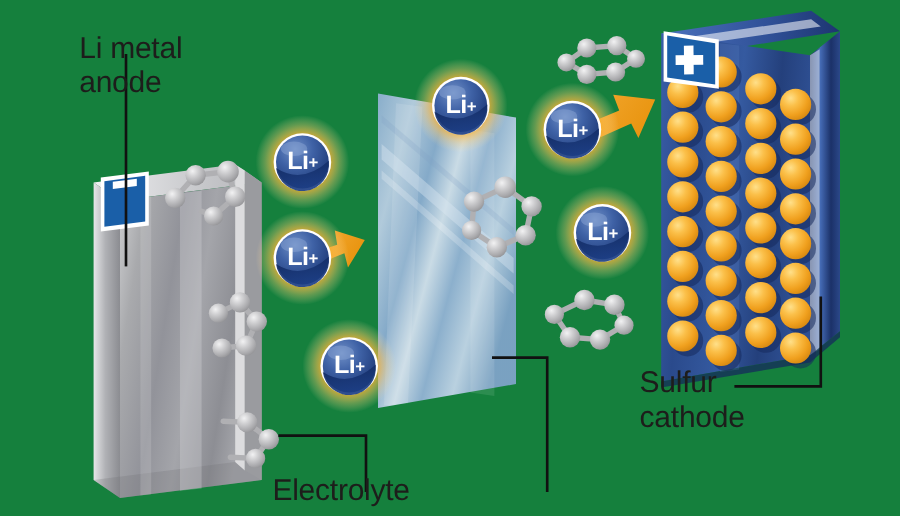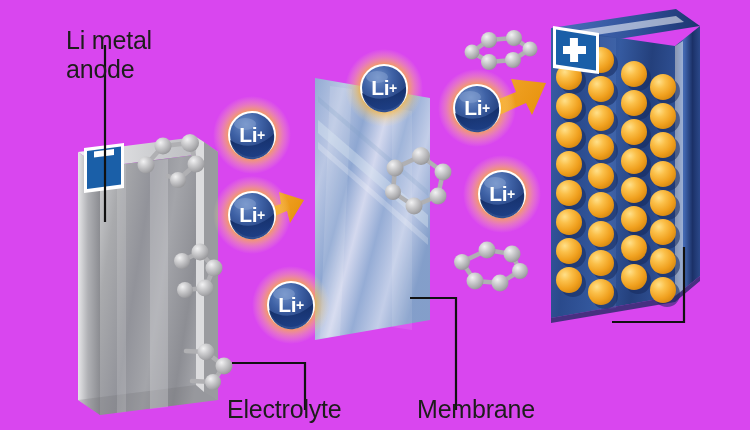--- a/index.html
+++ b/index.html
@@ -1,18 +1,18 @@
 <!DOCTYPE html>
 <html><head>
 <meta charset="utf-8">
 <style>
   html,body{margin:0;padding:0;background:#ffffff;}
   body{width:750px;height:430px;overflow:hidden;
        font-family:"Liberation Sans", sans-serif;color:#1a1a1a;}
-  #stage{position:relative;width:750px;height:430px;background:#d946ef;overflow:hidden;}
+  #stage{position:relative;width:750px;height:430px;background:#15803d;overflow:hidden;}
 
   .label{position:absolute;font-size:25px;line-height:29px;color:#1d1d1b;
          font-family:"Liberation Sans", sans-serif;white-space:pre;letter-spacing:-0.2px;}
 
   svg.layer{position:absolute;left:0;top:0;width:750px;height:430px;overflow:visible;}
   .leader{stroke:#111;stroke-width:2.2;fill:none;}
 </style>
 </head>
 <body>
 
@@ -403,22 +403,23 @@
       <polyline class="leader" points="410,298 456,298 456,410"></polyline>
       <polyline class="leader" points="612,322 684,322 684,247"></polyline>
     </g>
   </svg>
 
   <div class="label" style="left:66px;top:26px;">Li metal
 anode</div>
 
   <div class="label" style="left:227px;top:395px;">Electrolyte</div>
 
-  <div class="label" style="left:417px;top:395px;">Membrane</div>
-
+
+  <div class="label" style="left:533px;top:305px;">Sulfur
+cathode</div>
 
   <div id="ion-text-layer">
       <div style="position: absolute; left: 228px; top: 120px; width: 48px; height: 30px; display: flex; align-items: center; justify-content: center; color: rgb(255, 255, 255); font-family: &quot;Liberation Sans&quot;, sans-serif; font-weight: bold; font-size: 21px; letter-spacing: -0.5px; pointer-events: none;">
         <span>Li</span>
         <sup style="font-size: 14px; vertical-align: super; margin-left: 0px;">+</sup>
       </div>
       <div style="position: absolute; left: 228px; top: 200px; width: 48px; height: 30px; display: flex; align-items: center; justify-content: center; color: rgb(255, 255, 255); font-family: &quot;Liberation Sans&quot;, sans-serif; font-weight: bold; font-size: 21px; letter-spacing: -0.5px; pointer-events: none;">
         <span>Li</span>
         <sup style="font-size: 14px; vertical-align: super; margin-left: 0px;">+</sup>
       </div>

